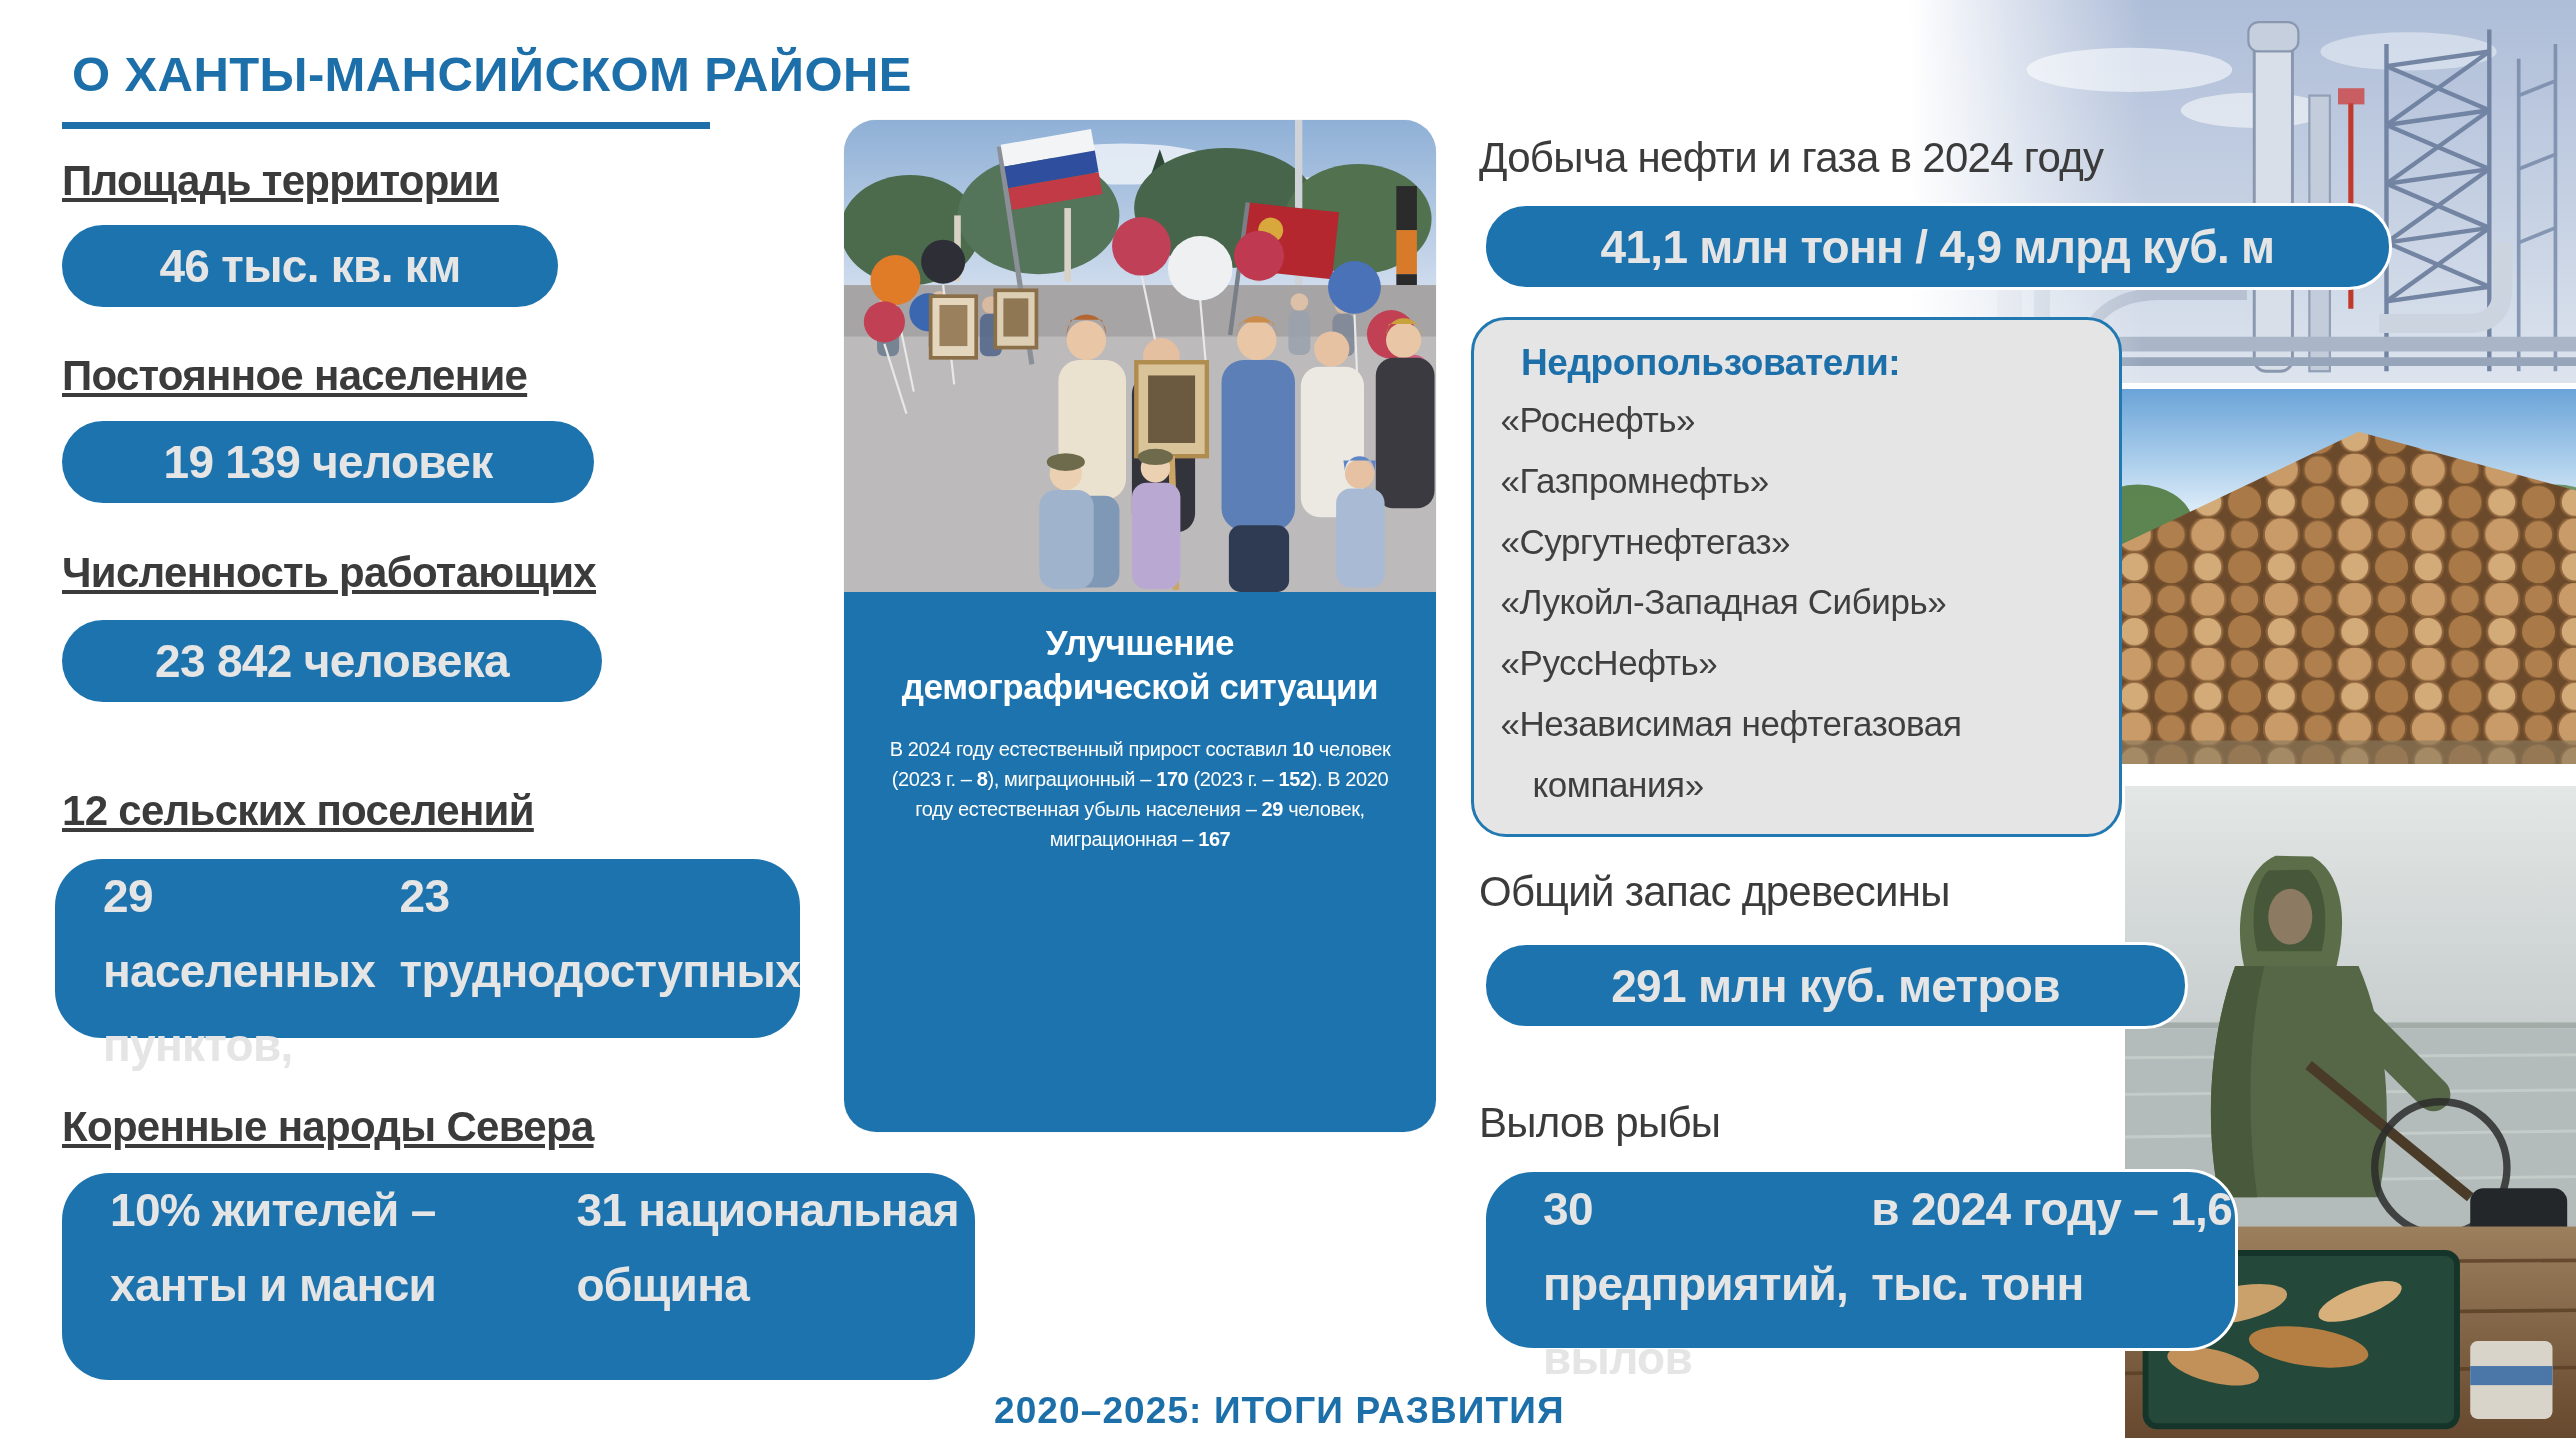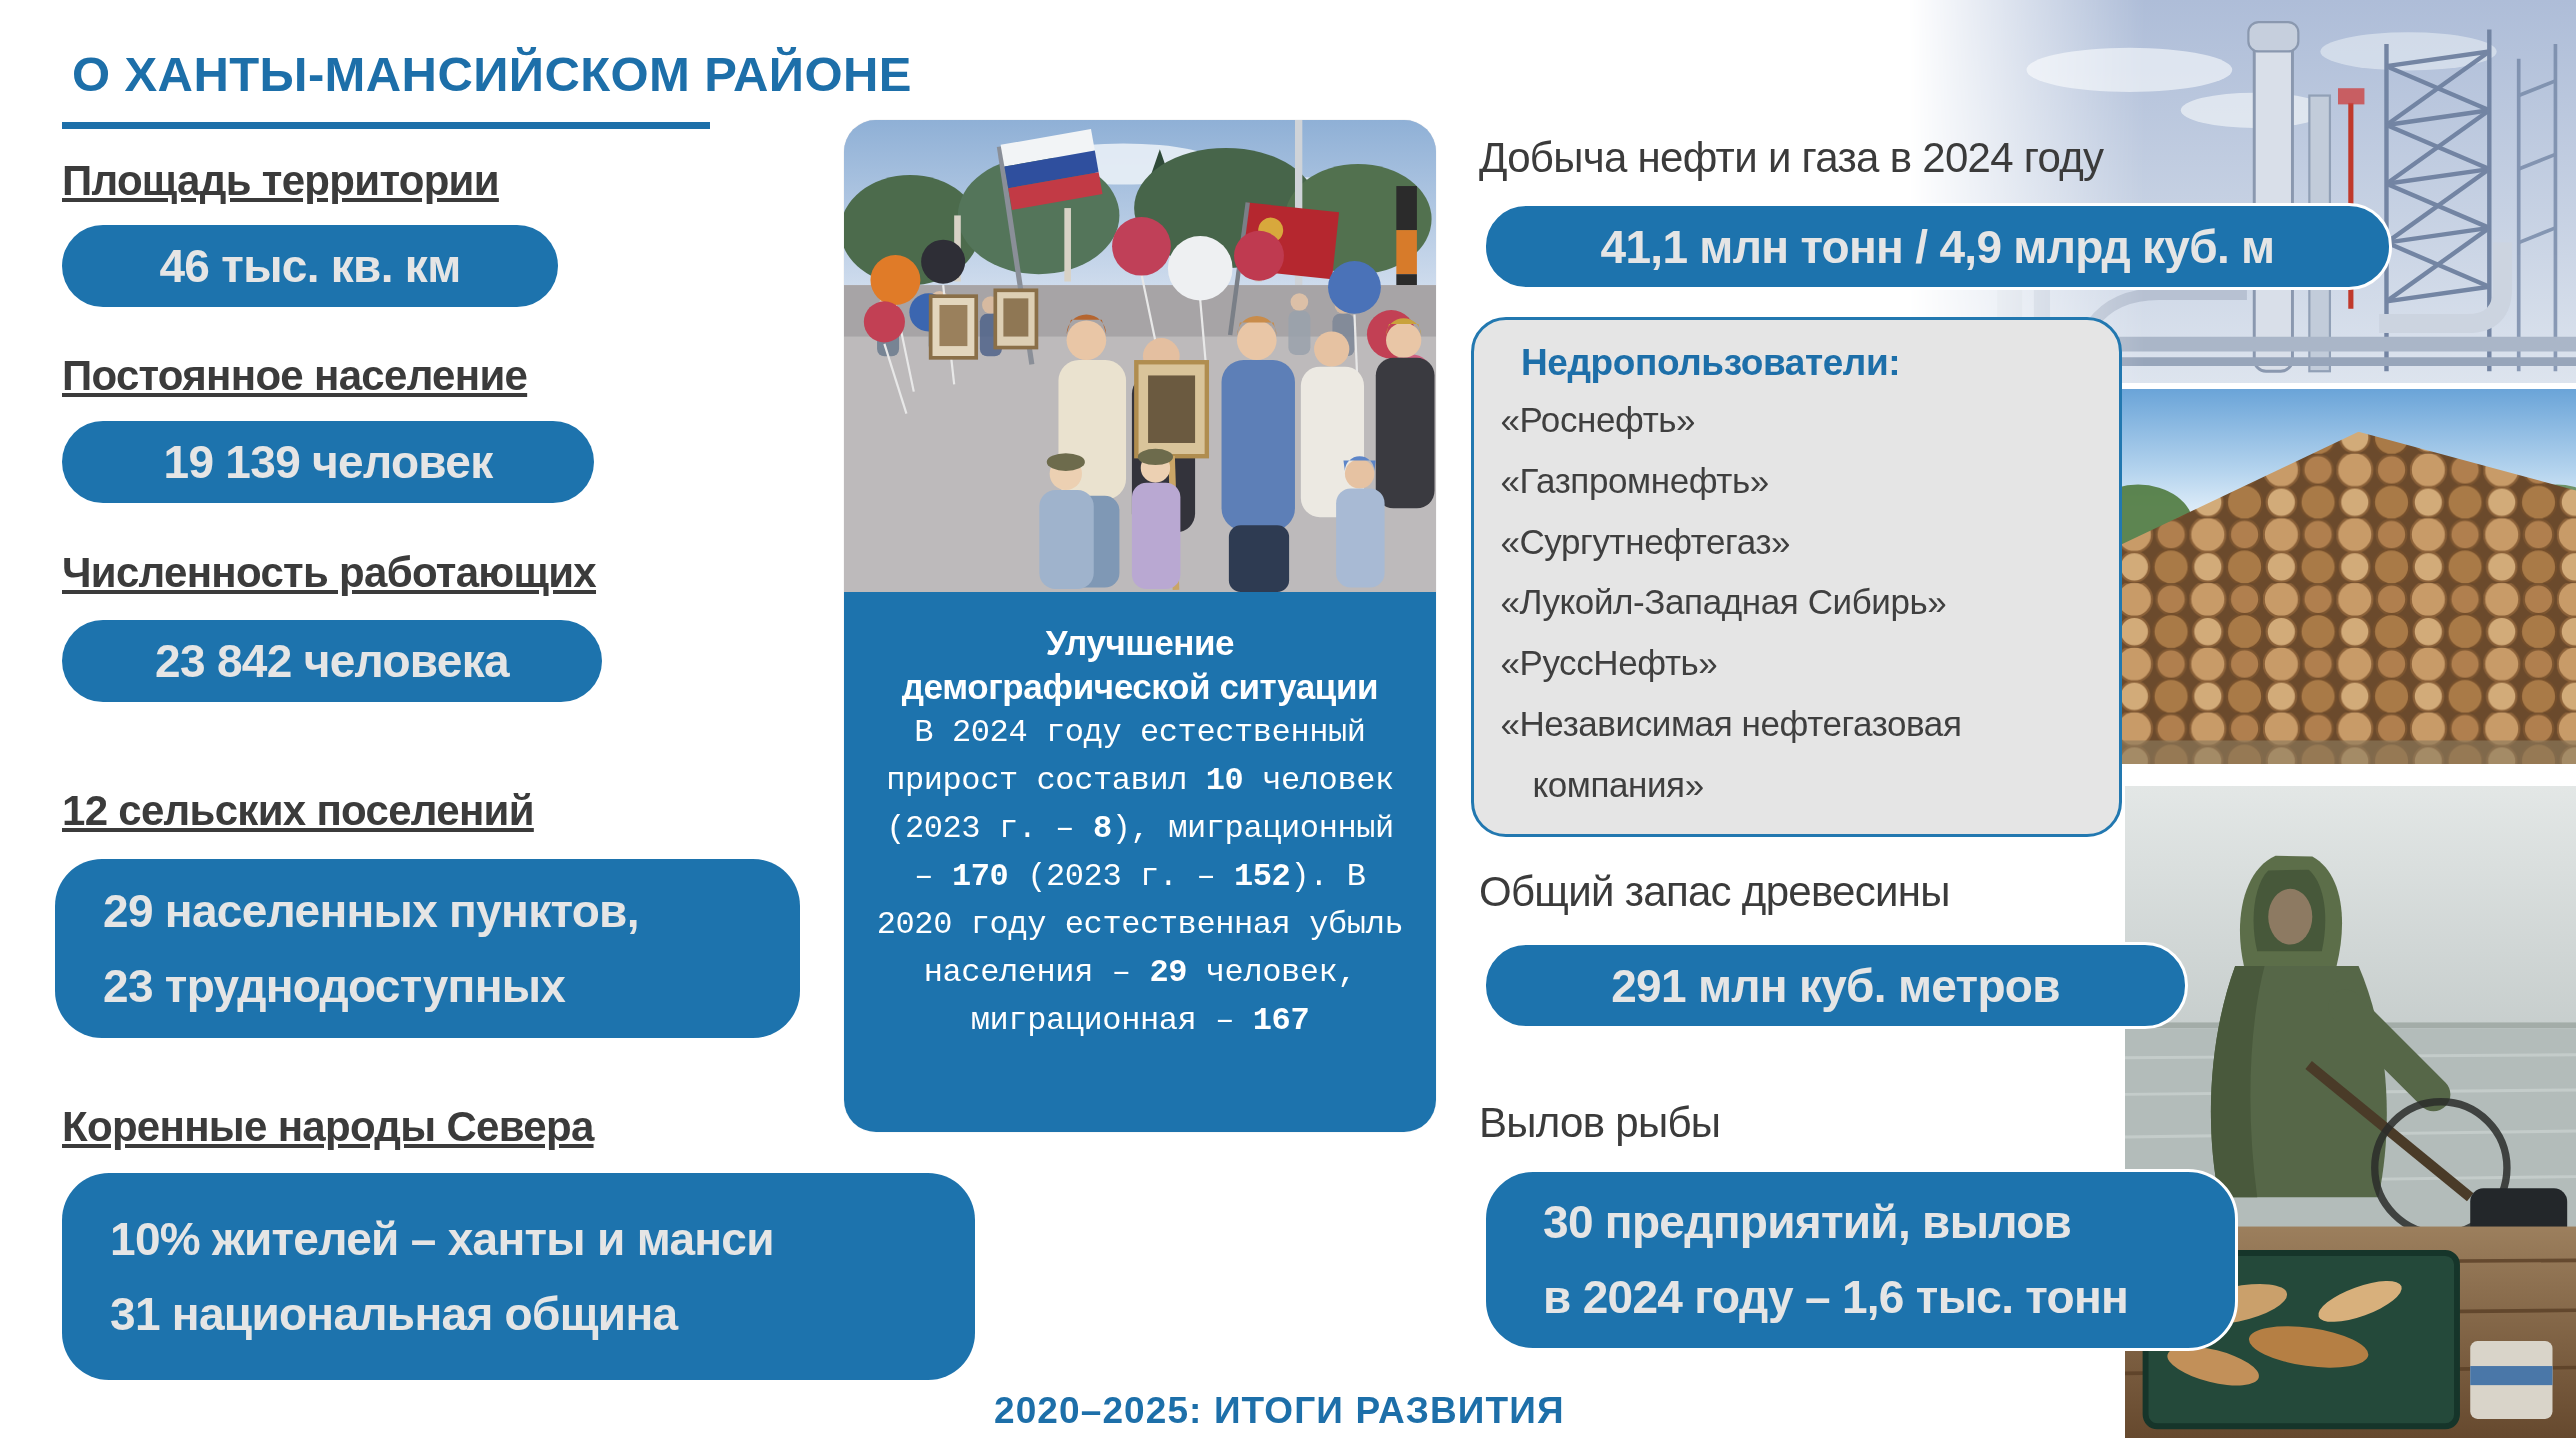--- a/index.html
+++ b/index.html
@@ -23,33 +23,33 @@
   .title-underline{position:absolute;left:62px;top:122px;width:648px;height:6.6px;background:#1d6fa9;z-index:3;}
   .h{position:absolute;left:62px;z-index:3;font-size:42px;font-weight:700;color:#3b3b3b;
      letter-spacing:-0.7px;white-space:nowrap;text-decoration:underline;}
   .rh{position:absolute;left:1479px;z-index:3;font-size:42px;font-weight:400;color:#3b3b3b;
      letter-spacing:-0.7px;white-space:nowrap;}
 
   
   .pill{position:absolute;z-index:4;background:#1d73ad;color:#e5e5e5;font-weight:700;
         letter-spacing:-0.7px;box-sizing:border-box;display:flex;}
   .pill.one{height:82px;border-radius:43px;font-size:46px;align-items:center;justify-content:center;}
-  .pill.two{border-radius:47px;font-size:46px;flex-direction:column;justify-content:center;
+  .pill.two{border-radius:47px;font-size:46px;flex-direction:row;justify-content:center;
             align-items:flex-start;padding-left:48px;line-height:1.62;}
   .pill.bordered{border:3.7px solid #fff;}
 
   
   .card{position:absolute;left:844px;top:120px;width:592px;height:1012px;z-index:4;
         border-radius:32px;overflow:hidden;box-shadow:0 0 0 0.7px rgba(0,0,0,.04);}
   .card-photo{position:absolute;left:0;top:0;width:592px;height:472px;background:#b9c6d8;}
   .card-photo svg{display:block;width:100%;height:100%;}
   .card-box{position:absolute;left:0;top:472px;right:0;bottom:0;background:#1d73ad;color:#fff;
             text-align:center;padding:29px 28px 0;box-sizing:border-box;}
   .card-box .t{font-size:35px;font-weight:700;line-height:1.25;letter-spacing:-0.4px;}
-  .card-box .p{font-size:32px;line-height:1.5;letter-spacing:-0.4px;font-family:Liberation Mono, monospace;}
+  .card-box .p{margin-top:25px;font-size:20px;line-height:1.5;letter-spacing:-0.4px;}
   .card-box .p b{font-weight:700;}
 
   
   .subsoil-box{position:absolute;left:1471px;top:317px;width:651px;height:520px;z-index:4;
       background:#e5e5e5;border:3.7px solid #2278b0;border-radius:35px;box-sizing:border-box;
       padding:19px 19px 0 26.4px;}
   .subsoil-title{color:#1d6fa9;font-size:37px;font-weight:700;letter-spacing:-0.4px;
       margin:2.9px 0 5.9px 20.6px;}
   .subsoil-item{font-size:35px;color:#3f3f3f;line-height:1.74;letter-spacing:-0.4px;
       padding-left:32px;text-indent:-32px;}

